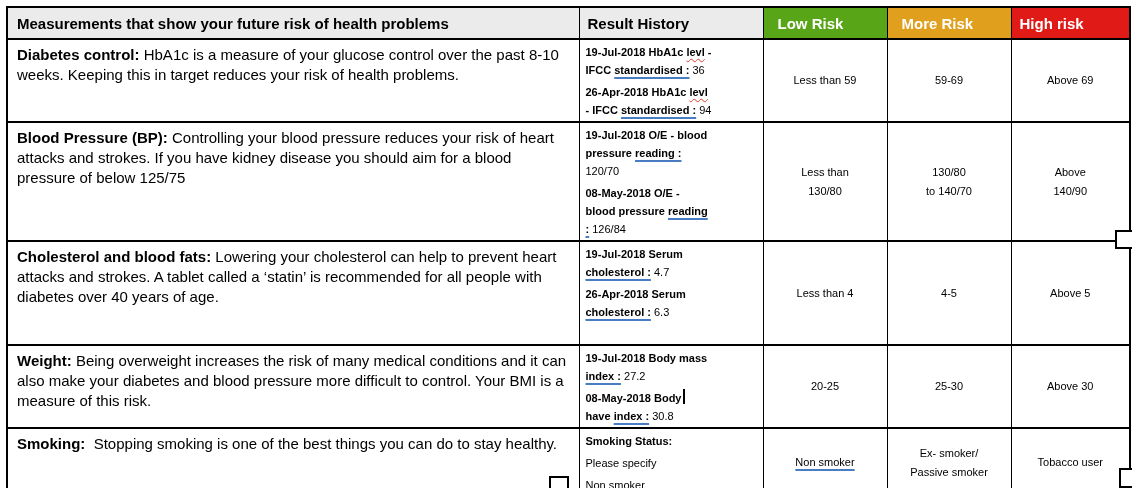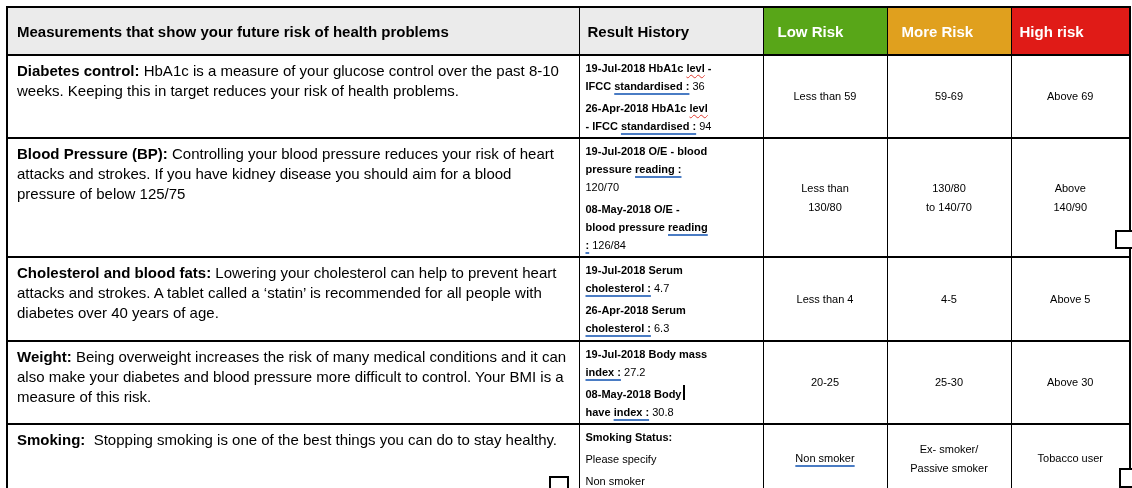--- a/index.html
+++ b/index.html
@@ -24,24 +24,24 @@
   }
   col.c-measure{width:572px;}
   col.c-result{width:184px;}
   col.c-low{width:124px;}
   col.c-more{width:124px;}
   col.c-high{width:119px;}
   th,td{
     border:1px solid var(--border-black);
     border-top-width:2px;border-bottom-width:2px;
   }
-  thead tr{height:48px;}
+  thead tr{height:32px;}
   tr.row-0{height:83px;padding-left:17px;}
   tr.row-1{height:114px;}
-  tr.row-2{height:84px;}
+  tr.row-2{height:104px;}
   tr.row-3{height:80px;}
   tr.row-4{height:66px;}
   th{
     font-size:15px;font-weight:bold;text-align:left;vertical-align:middle;
     padding:2px 8px;
   }
   .th-measure,.th-result{background:var(--header-gray);color:#000;}
   .th-measure{padding-left:9px;vertical-align:middle;}
   .th-low{background:var(--low-risk-green);color:#fff;padding-left:14px;}
   .th-more{background:var(--more-risk-orange);color:#fff;padding-left:14px;}

